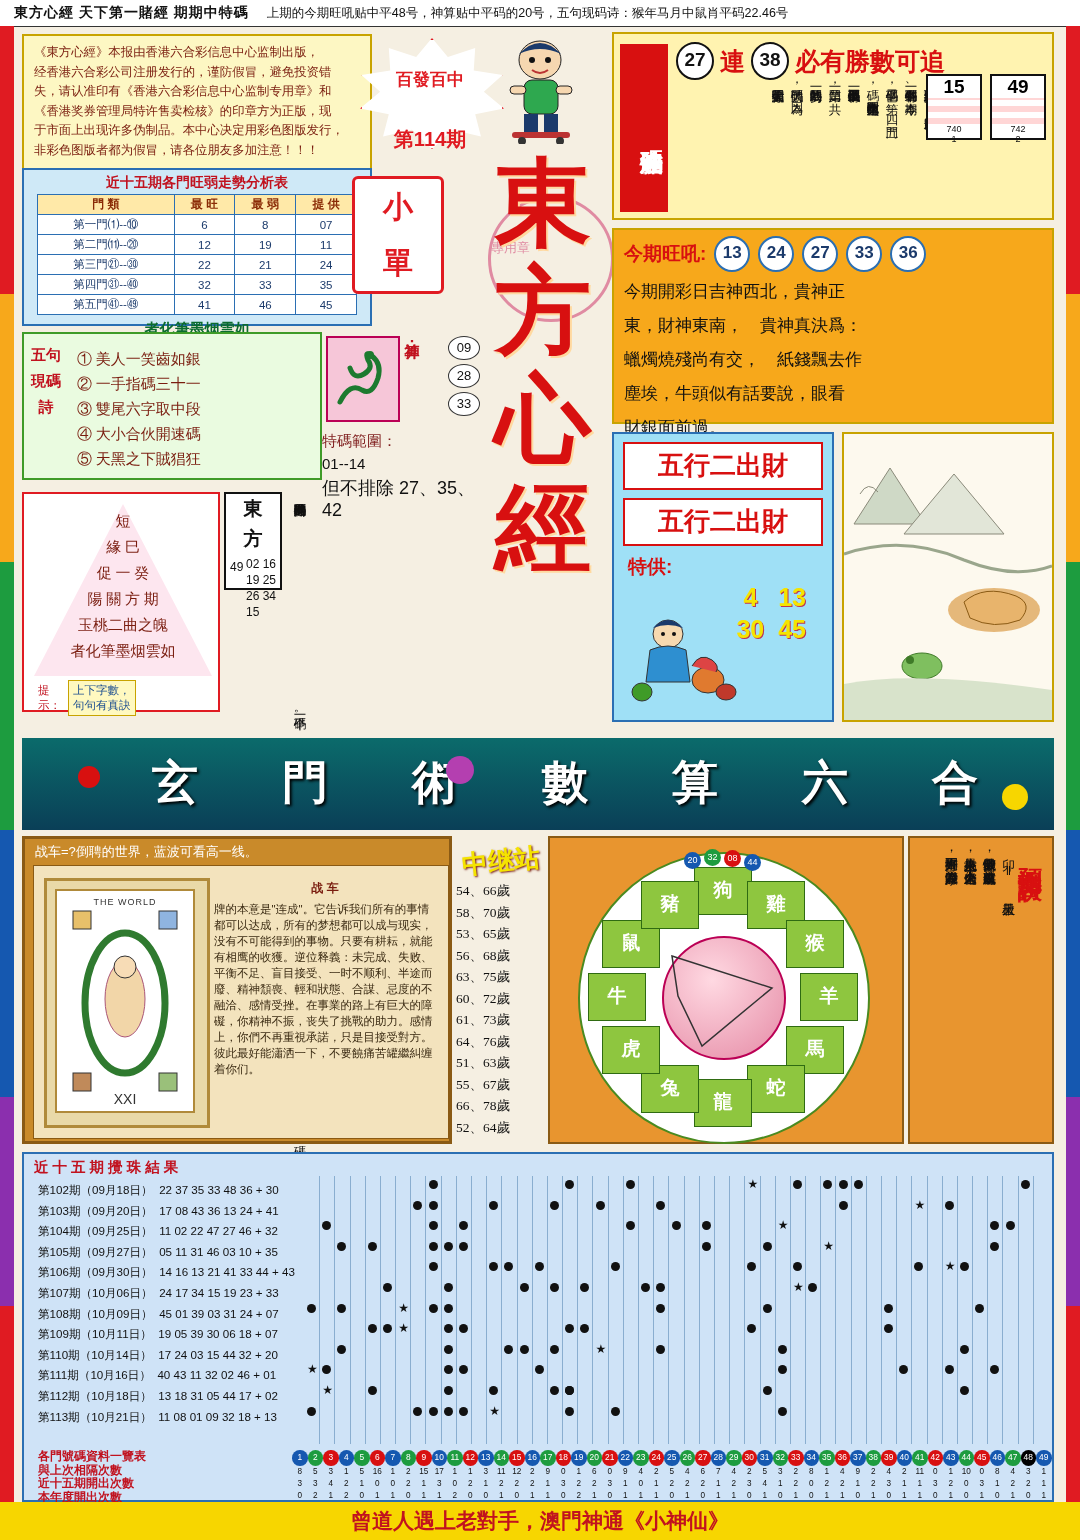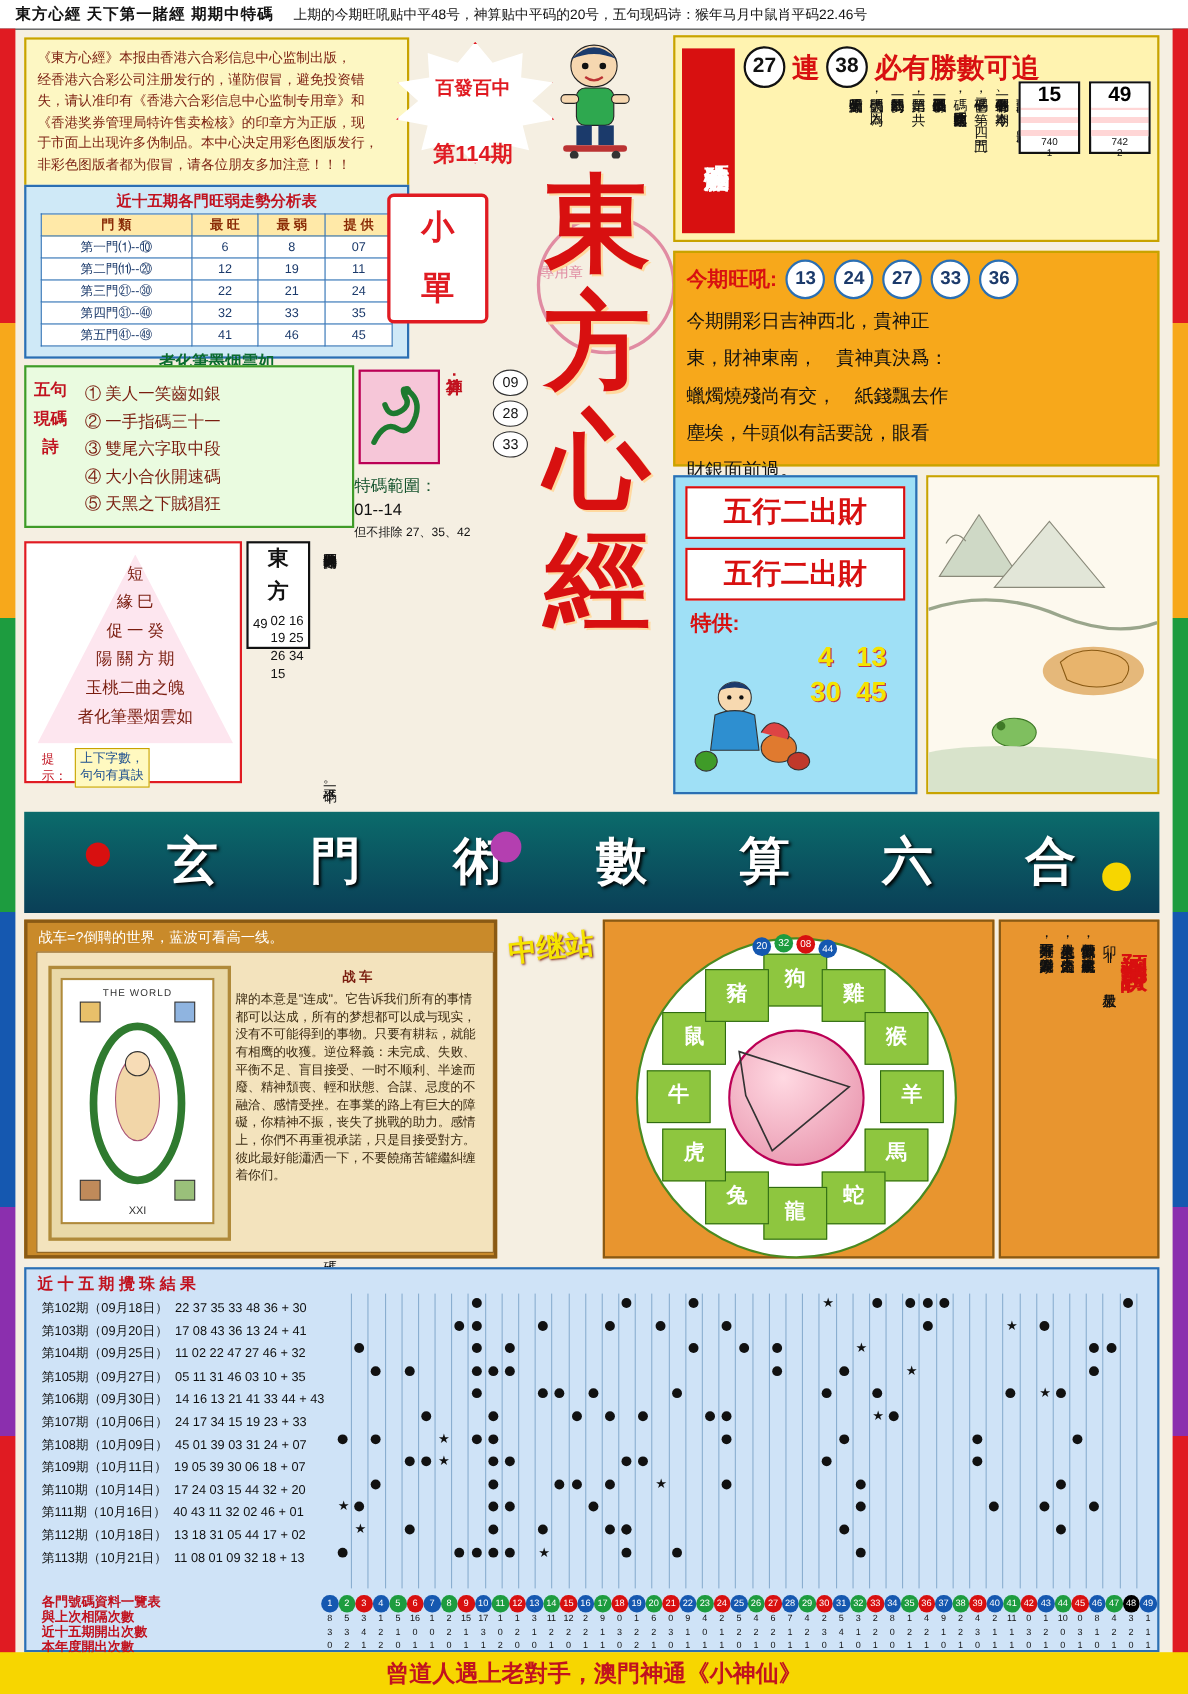--- a/index.html
+++ b/index.html
@@ -54,23 +54,23 @@
 
   
   #dragonBox{left:326px;top:336px;width:74px;height:86px;background:#f6c6d8;border:2px solid #b05; }
   #shensuan{left:402px;top:332px;width:42px;height:100px;}
   #shensuan .t{font-size:15px;color:#c1121f;font-weight:bold;writing-mode:vertical-rl;}
   #numcol{left:448px;top:336px;width:34px;}
   #numcol span{display:block;width:30px;height:22px;border-radius:50%;background:#fff;border:1px solid #333;
     font-size:13px;text-align:center;line-height:22px;margin-bottom:4px;color:#111;}
 
   #rangeBox{left:322px;top:432px;width:160px;height:58px;}
-  #rangeBox .a{font-size:15px;color:#14532d;}
+  #rangeBox .a{font-size:15px;color:#7f1d1d;}
   #rangeBox .b{font-size:15px;color:#111;margin-top:4px;}
-  #rangeBox .c{font-size:11px;color:#111;margin-top:4px;}
+  #rangeBox .c{font-size:18px;color:#111;margin-top:4px;}
 
   
   #triBox{left:22px;top:492px;width:198px;height:220px;background:#fff;border:2px solid #e01b22;}
   #triTri{position:absolute;left:10px;top:10px;width:178px;height:172px;background:#fde6ef;
           clip-path:polygon(50% 0,100% 100%,0 100%);}
   #triBox .l{position:absolute;width:198px;text-align:center;font-size:15px;color:#7a1d0f;font-family:"Liberation Serif",serif;}
   #tipWrap{position:absolute;left:14px;top:186px;width:176px;display:flex;align-items:center;}
   #tipWrap .tip{font-size:11.5px;color:#c1121f;width:30px;}
   #tipWrap .tipbox{background:#fff9c0;border:1px solid #c8a300;font-size:11.5px;color:#1b4d8f;padding:2px 4px;line-height:15px;}
 
@@ -134,21 +134,21 @@
   #banner .ch{position:absolute;top:14px;font-size:46px;color:#fff;font-weight:bold;font-family:"Liberation Serif",serif;text-shadow:2px 2px 3px #000;}
   #banner .dot{position:absolute;border-radius:50%;}
 
   
   #tarot{left:22px;top:836px;width:430px;height:308px;background:#c98a2a;border:3px solid #8a5a14;}
   #tarotInner{position:absolute;left:8px;top:26px;width:414px;height:272px;background:#f3e3bd;border:1px solid #8a5a14;}
   #tarotTitle{position:absolute;left:10px;top:4px;font-size:13px;color:#fff;}
   #tarotCard{position:absolute;left:10px;top:12px;width:160px;height:244px;background:#e9d9a8;border:3px solid #b08a3a;}
   #tarotCard .inner{position:absolute;left:8px;top:8px;width:136px;height:220px;background:#fff;border:2px solid #b08a3a;}
   #tarotCard .cname{position:absolute;top:6px;width:136px;text-align:center;font-size:9px;letter-spacing:1px;color:#333;}
-  #tarotCard .cnum{position:absolute;bottom:4px;width:136px;text-align:center;font-size:10px;color:#333;}
+  #tarotCard .cnum{position:absolute;bottom:4px;width:136px;text-align:center;font-size:14px;color:#333;}
   #tarotText{position:absolute;left:180px;top:14px;width:222px;}
   #tarotText h4{margin:0 0 4px;font-size:12px;color:#7a1d0f;text-align:center;}
   #tarotText p{margin:0;font-size:11.5px;line-height:16px;color:#3a2a12;}
 
   
   #zhongji{position:absolute;left:462px;top:844px;font-size:26px;color:#f5e400;font-weight:bold;
      font-family:"Liberation Serif",serif;text-shadow:1px 1px 2px #7a1d0f;transform:rotate(-6deg);}
 
   
   #ages{left:420px;top:880px;width:126px;height:264px;}
@@ -488,20 +488,34 @@
         </div>
       </div>
       <div id="tarotText">
         <h4>战 车</h4>
         <p>牌的本意是"连成"。它告诉我们所有的事情都可以达成，所有的梦想都可以成与现实，没有不可能得到的事物。只要有耕耘，就能有相鹰的收獲。逆位释義：未完成、失败、平衡不足、盲目接受、一时不顺利、半途而廢、精神頹喪、輕和狀態、合謀、忌度的不融洽、感情受挫。在事業的路上有巨大的障礙，你精神不振，丧失了挑戰的助力。感情上，你們不再重視承諾，只是目接受對方。彼此最好能瀟洒一下，不要饒痛苦罐繼糾缠着你们。</p>
       </div>
     </div>
   </div>
   <div id="zhongji">中继站</div>
 
+  <div class="box" id="ages">
+    <div>54、66歲</div>
+    <div>58、70歲</div>
+    <div>53、65歲</div>
+    <div>56、68歲</div>
+    <div>63、75歲</div>
+    <div>60、72歲</div>
+    <div>61、73歲</div>
+    <div>64、76歲</div>
+    <div>51、63歲</div>
+    <div>55、67歲</div>
+    <div>66、78歲</div>
+    <div>52、64歲</div>
+  </div>
 
   <div class="box" id="wheelBox">
     <div id="wheel">
       <div class="ring"></div>
       <div class="center"></div>
       <div class="cell" style="left:144px;top:38px">狗</div>
       <div class="cell" style="left:197px;top:52px">雞</div>
       <div class="cell" style="left:236px;top:91px">猴</div>
       <div class="cell" style="left:250px;top:144px">羊</div>
       <div class="cell" style="left:236px;top:197px">馬</div>

